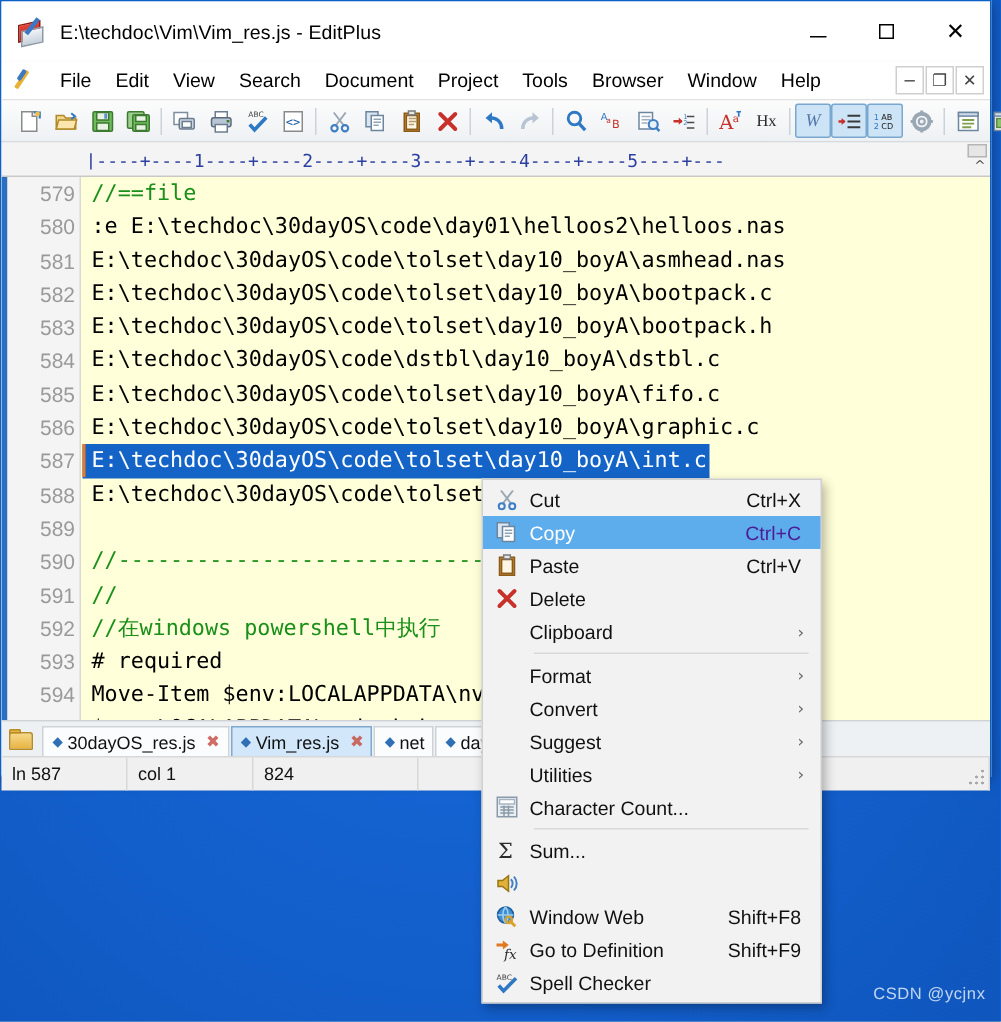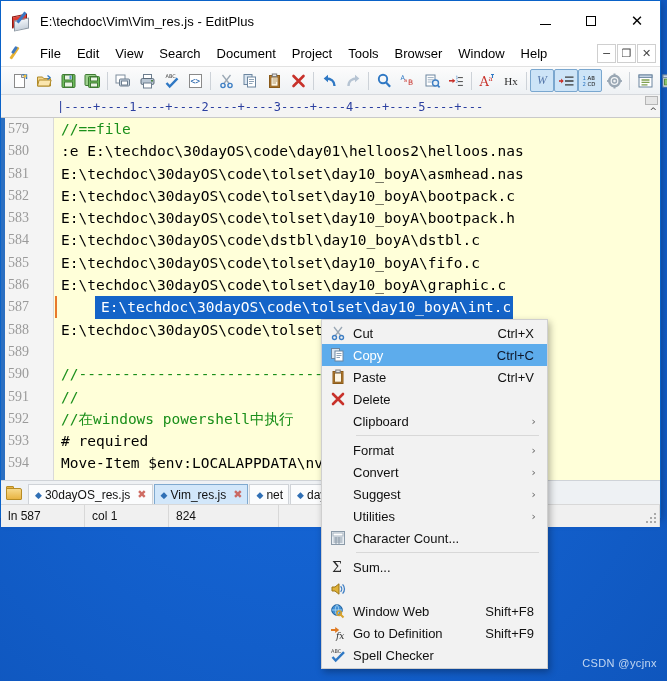--- a/index.html
+++ b/index.html
@@ -81,32 +81,32 @@
     white-space:nowrap;letter-spacing:0px;overflow:hidden;
   }
   #ruler .rgrip{position:absolute;right:2px;top:1px;width:13px;height:9px;background:#e6e6e6;border:1px solid #b5b5b5;box-sizing:border-box;}
   #ruler .rcaret{position:absolute;right:3px;top:12px;font-size:9px;color:#444;font-family:"DejaVu Sans",sans-serif;line-height:9px;}
 
   
   #editor-wrap{position:relative;height:362px;background:#ffffd9;overflow:hidden;}
   #gutter-blue{position:absolute;left:0;top:0;width:4px;height:100%;background:#2b6fc1;}
   #gutter{position:absolute;left:4px;top:0;width:48px;height:100%;background:#f4f4f4;border-right:1px solid #d9d9d9;}
   #gutter .ln{
-    height:22.3px;line-height:22.3px;text-align:right;padding-right:24px;
-    color:#9a9a9a;font-size:14px;font-family:Liberation Serif, serif;
+    height:22.3px;line-height:22.3px;text-align:right;padding-right:3px;
+    color:#9a9a9a;font-size:14px;font-family:Liberation Sans, sans-serif;
   }
   #codearea{position:absolute;left:54px;top:0;right:0;height:100%;}
   #codearea .cl{
     height:22.3px;line-height:22.3px;white-space:pre;
     font-family:"DejaVu Sans Mono",monospace;font-size:14.5px;color:#000;
     padding-left:6px;
   }
   #codearea .cl.comment{color:#1a8f1a;}
   #codearea .cl.selected{background:#1464c8;color:#ffffff;display:inline-block;padding-left:6px;padding-right:2px;}
-  #codearea .selrow{height:22.3px;line-height:22.3px;margin-left:40px;}
+  #codearea .selrow{height:22.3px;line-height:22.3px;}
   #codearea .caretbar{position:absolute;left:0px;width:2px;height:22px;background:#e8792b;}
 
   
   #tabbar{
     height:23px;background:#eef1f4;border-top:1px solid #cfd3d8;
     display:flex;align-items:flex-end;padding-left:3px;position:relative;overflow:hidden;
   }
   #tab-folder-icon{width:17px;height:15px;margin:0 5px 3px 2px;position:relative;flex:none;}
   #tab-folder-icon .f1{position:absolute;left:0;top:2px;width:16px;height:12px;background:linear-gradient(#f7d98a,#e8b442);border:1px solid #b78c24;box-sizing:border-box;border-radius:1px 2px 1px 1px;}
   #tab-folder-icon .f2{position:absolute;left:0;top:0px;width:8px;height:4px;background:#e8b442;border:1px solid #b78c24;box-sizing:border-box;border-radius:1px 1px 0 0;}
@@ -149,21 +149,21 @@
     z-index:40;
   }
   .citem{
     height:22px;display:flex;align-items:center;position:relative;
     font-size:13px;color:#111;padding-left:0;cursor:default;
   }
   .citem.hl{background:#5dacec;color:#fff;}
   .citem .cico{width:31px;height:22px;display:flex;align-items:center;justify-content:center;flex:none;}
   .citem .clabel{flex:1;white-space:nowrap;}
   .citem .caccel{padding-right:13px;font-size:13px;color:#111;}
-  .citem.hl .caccel{color:#0f172a;}
+  .citem.hl .caccel{color:#4c1d95;}
   .citem .carrow{position:absolute;right:11px;font-size:11px;color:#666;font-family:"DejaVu Sans",sans-serif;}
   .csep{height:1px;background:#d8d8d8;margin:3px 8px 3px 34px;}
   .cico-box{width:16px;height:16px;position:relative;display:block;}
 </style>
 </head>
 <body>
 
 <div id="desktop"></div>
 <div id="watermark">CSDN @ycjnx</div>
 

